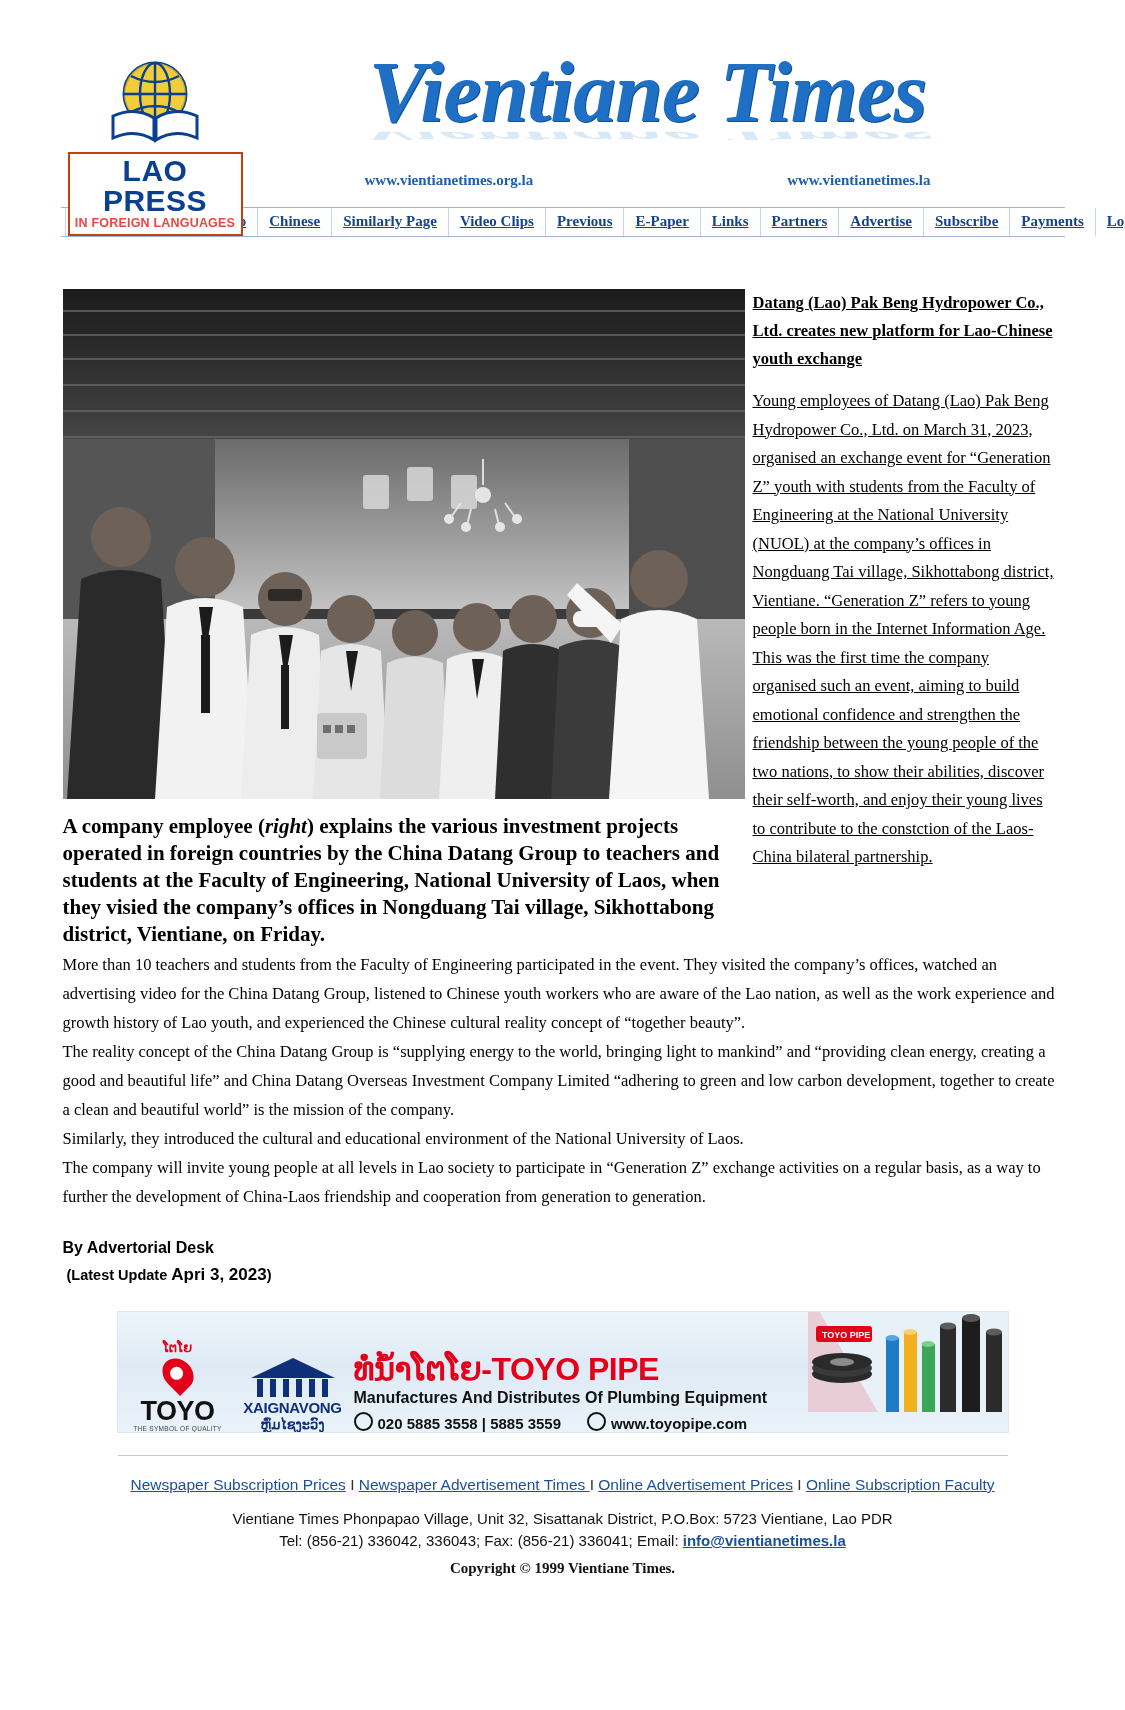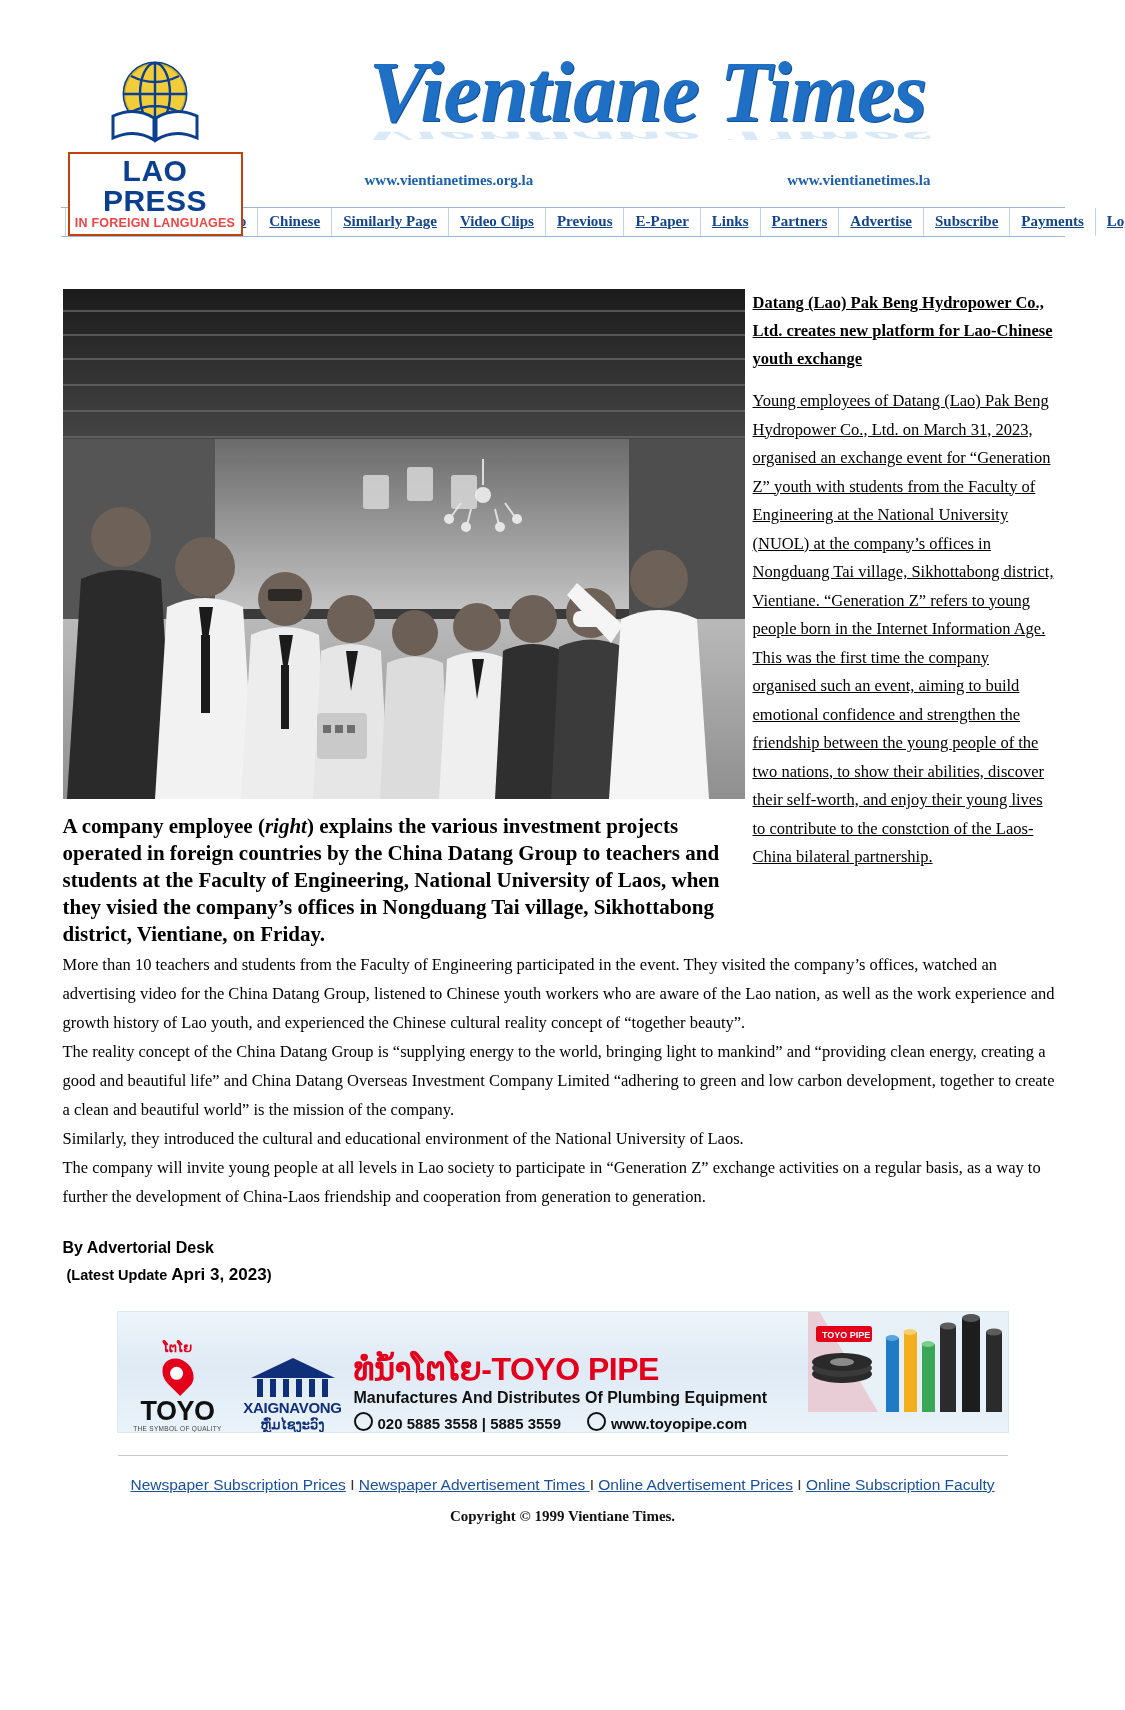--- a/index.html
+++ b/index.html
@@ -625,17 +625,21 @@
   <div class="footer-links">
     <a>Newspaper Subscription Prices</a>
     <span class="sep">I</span>
     <a>Newspaper Advertisement Times </a><span class="sep">I</span>
     <a>Online Advertisement Prices</a>
     <span class="sep">I</span>
     <a>Online Subscription Faculty</a>
   </div>
 
   <div class="footer-addr">
+    <div>Vientiane Times Phonpapao Village, Unit 32, Sisattanak District, P.O.Box: 5723 Vientiane, Lao PDR</div>
+    <div>
+      <span>Tel: (856-21) 336042, 336043; Fax: (856-21) 336041; Email: </span><a class="mail">info@vientianetimes.la</a>
+    </div>
   </div>
 
   <div class="copyright">Copyright © 1999 Vientiane Times.</div>
 
 </div>
 
 </body></html>

